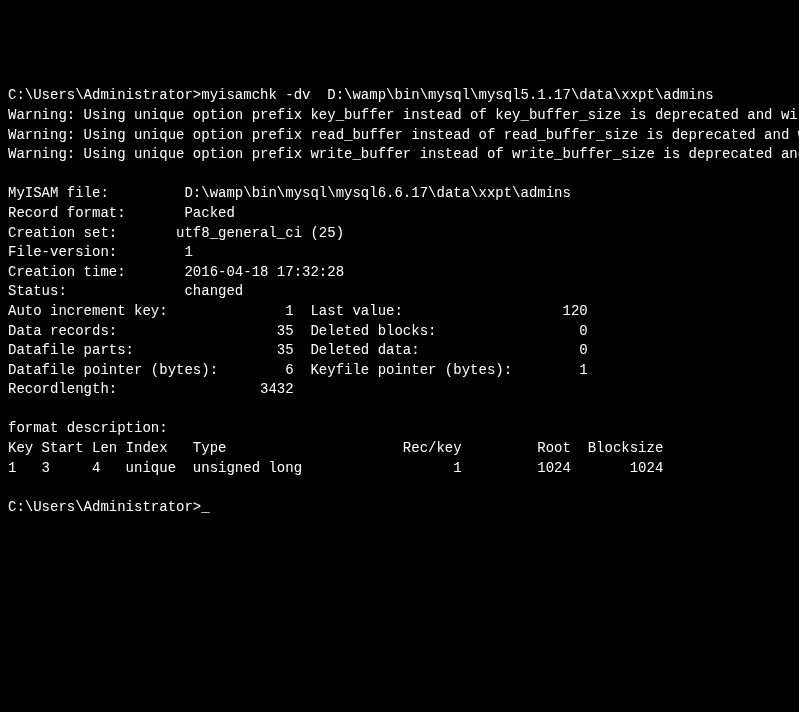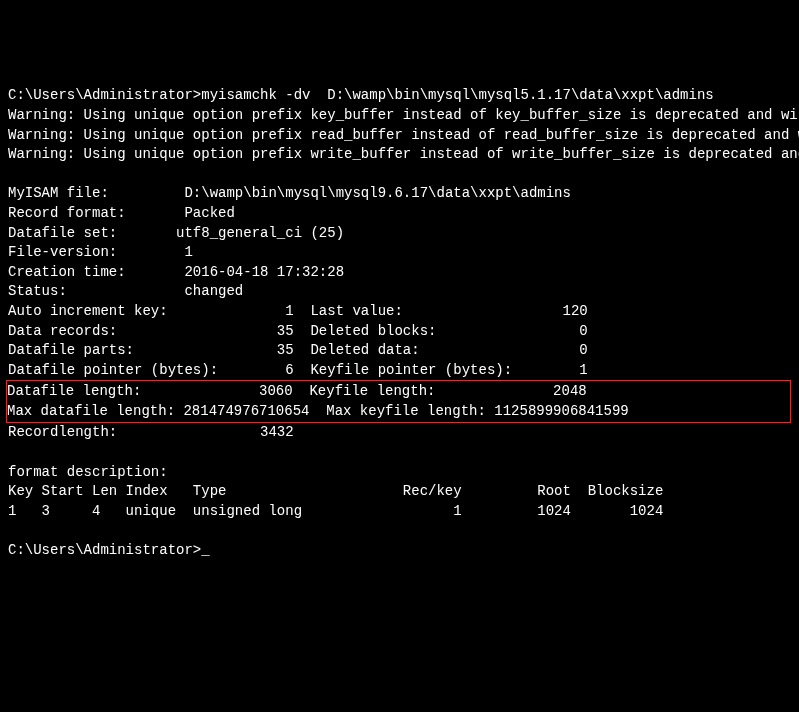--- a/index.html
+++ b/index.html
@@ -32,32 +32,31 @@
 </head>
 <body>
 
 
 
 <div class="terminal"><span>C:\Users\Administrator&gt;</span><span>myisamchk -dv  D:\wamp\bin\mysql\mysql5.1.17\data\xxpt\admins</span>
 <span>Warning: Using unique option prefix key_buffer instead of key_buffer_size is deprecated and will be removed in a future release. Please use the full name instead.</span>
 <span>Warning: Using unique option prefix read_buffer instead of read_buffer_size is deprecated and will be removed in a future release. Please use the full name instead.</span>
 <span>Warning: Using unique option prefix write_buffer instead of write_buffer_size is deprecated and will be removed in a future release. Please use the full name instead.</span>
 
-<span>MyISAM file:         </span><span>D:\wamp\bin\mysql\mysql9.6.17\data\xxpt\admins</span>
+<span>MyISAM file:         </span><span>D:\wamp\bin\mysql\mysql6.6.17\data\xxpt\admins</span>
 <span>Record format:       </span><span>Packed</span>
-<span>Datafile set:       </span><span>utf8_general_ci (25)</span>
+<span>Creation set:       </span><span>utf8_general_ci (25)</span>
 <span>File-version:        </span><span>1</span>
 <span>Creation time:       </span><span>2016-04-18 17:32:28</span>
 <span>Status:              </span><span>changed</span>
 <span>Auto increment key:              1  Last value:                   120</span>
 <span>Data records:                   35  Deleted blocks:                 0</span>
 <span>Datafile parts:                 35  Deleted data:                   0</span>
 <span>Datafile pointer (bytes):        6  Keyfile pointer (bytes):        1</span>
-<span class="highlight-box"><span>Datafile length:              3060  Keyfile length:              2048</span>
-<span>Max datafile length: 281474976710654  Max keyfile length: 1125899906841599</span></span><span>Recordlength:                 3432</span>
+<span>Recordlength:                 3432</span>
 
 <span>format description:</span>
 <span>Key Start Len Index   Type                     Rec/key         Root  Blocksize</span>
 <span>1   3     4   unique  unsigned long                  1         1024       1024</span>
 
 <span>C:\Users\Administrator&gt;</span><span>_</span></div>
 
 
 
 

